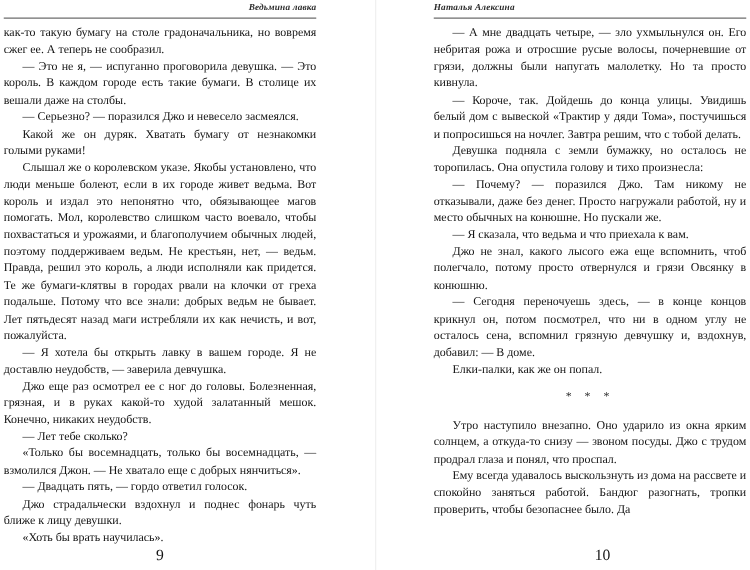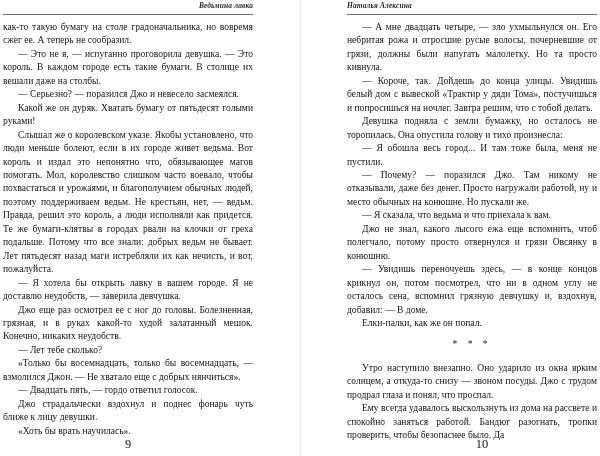--- a/index.html
+++ b/index.html
@@ -100,21 +100,21 @@
   <div class="gutter-line"></div>
 
   <div class="page page-left">
     <div class="running-head">Ведьмина лавка</div>
     <div class="head-rule"></div>
 
     <div class="body-text">
       <p class="noindent">как-то такую бумагу на столе градоначальника, но вовремя сжег ее. А теперь не сообразил.</p>
       <p>— Это не я, — испуганно проговорила девушка. — Это король. В каждом городе есть такие бумаги. В столице их вешали даже на столбы.</p>
       <p>— Серьезно? — поразился Джо и невесело засмеялся.</p>
-      <p>Какой же он дуряк. Хватать бумагу от пятьдесят голыми руками!</p>
+      <p>Какой же он дуряк. Хватать бумагу от незнакомки голыми руками!</p>
       <p>Слышал же о королевском указе. Якобы установлено, что люди меньше болеют, если в их городе живет ведьма. Вот король и издал это непонятно что, обязывающее магов помогать. Мол, королевство слишком часто воевало, чтобы похвастаться и урожаями, и благополучием обычных людей, поэтому поддерживаем ведьм. Не крестьян, нет, — ведьм. Правда, решил это король, а люди исполняли как придется. Те же бумаги-клятвы в городах рвали на клочки от греха подальше. Потому что все знали: добрых ведьм не бывает. Лет пятьдесят назад маги истребляли их как нечисть, и вот, пожалуйста.</p>
       <p>— Я хотела бы открыть лавку в вашем городе. Я не доставлю неудобств, — заверила девчушка.</p>
       <p>Джо еще раз осмотрел ее с ног до головы. Болезненная, грязная, и в руках какой-то худой залатанный мешок. Конечно, никаких неудобств.</p>
       <p>— Лет тебе сколько?</p>
       <p>«Только бы восемнадцать, только бы восемнадцать, — взмолился Джон. — Не хватало еще с добрых нянчиться».</p>
       <p>— Двадцать пять, — гордо ответил голосок.</p>
       <p>Джо страдальчески вздохнул и поднес фонарь чуть ближе к лицу девушки.</p>
       <p>«Хоть бы врать научилась».</p>
     </div>
 
@@ -122,25 +122,24 @@
   </div>
 
   <div class="page page-right">
     <div class="running-head">Наталья Алексина</div>
     <div class="head-rule"></div>
 
     <div class="body-text">
       <p>— А мне двадцать четыре, — зло ухмыльнулся он. Его небритая рожа и отросшие русые волосы, почерневшие от грязи, должны были напугать малолетку. Но та просто кивнула.</p>
       <p>— Короче, так. Дойдешь до конца улицы. Увидишь белый дом с вывеской «Трактир у дяди Тома», постучишься и попросишься на ночлег. Завтра решим, что с тобой делать.</p>
       <p>Девушка подняла с земли бумажку, но осталось не торопилась. Она опустила голову и тихо произнесла:</p>
-      <p>— Я обошла весь город... И там тоже была, меня не пустили.</p>
       <p>— Почему? — поразился Джо. Там никому не отказывали, даже без денег. Просто нагружали работой, ну и место обычных на конюшне. Но пускали же.</p>
       <p>— Я сказала, что ведьма и что приехала к вам.</p>
       <p>Джо не знал, какого лысого ежа еще вспомнить, чтоб полегчало, потому просто отвернулся и грязи Овсянку в конюшню.</p>
-      <p>— Увидишь переночуешь здесь, — в конце концов крикнул он, потом посмотрел, что ни в одном углу не осталось сена, вспомнил грязную девчушку и, вздохнув, добавил: — В доме.</p>
+      <p>— Сегодня переночуешь здесь, — в конце концов крикнул он, потом посмотрел, что ни в одном углу не осталось сена, вспомнил грязную девчушку и, вздохнув, добавил: — В доме.</p>
       <p>Елки-палки, как же он попал.</p>
 
       <div class="sep">* * *</div>
 
       <p>Утро наступило внезапно. Оно ударило из окна ярким солнцем, а откуда-то снизу — звоном посуды. Джо с трудом продрал глаза и понял, что проспал.</p>
       <p>Ему всегда удавалось выскользнуть из дома на рассвете и спокойно заняться работой. Бандюг разогнать, тропки проверить, чтобы безопаснее было. Да</p>
     </div>
 
     <div class="folio">10</div>
   </div>

